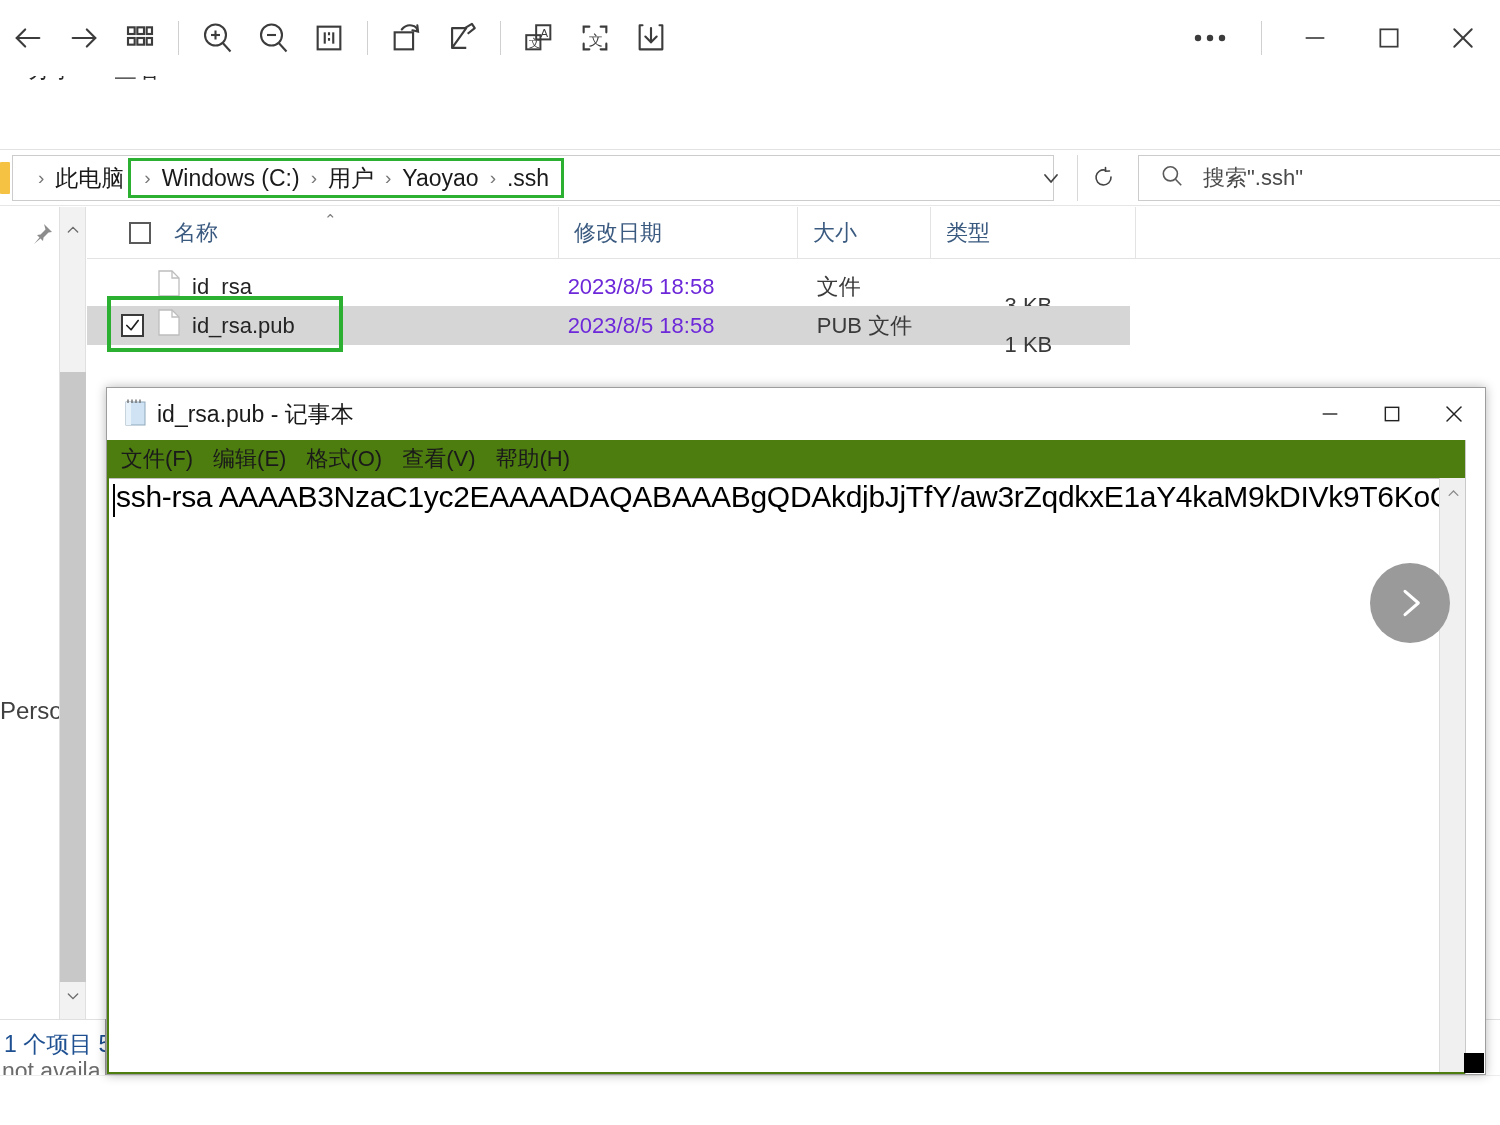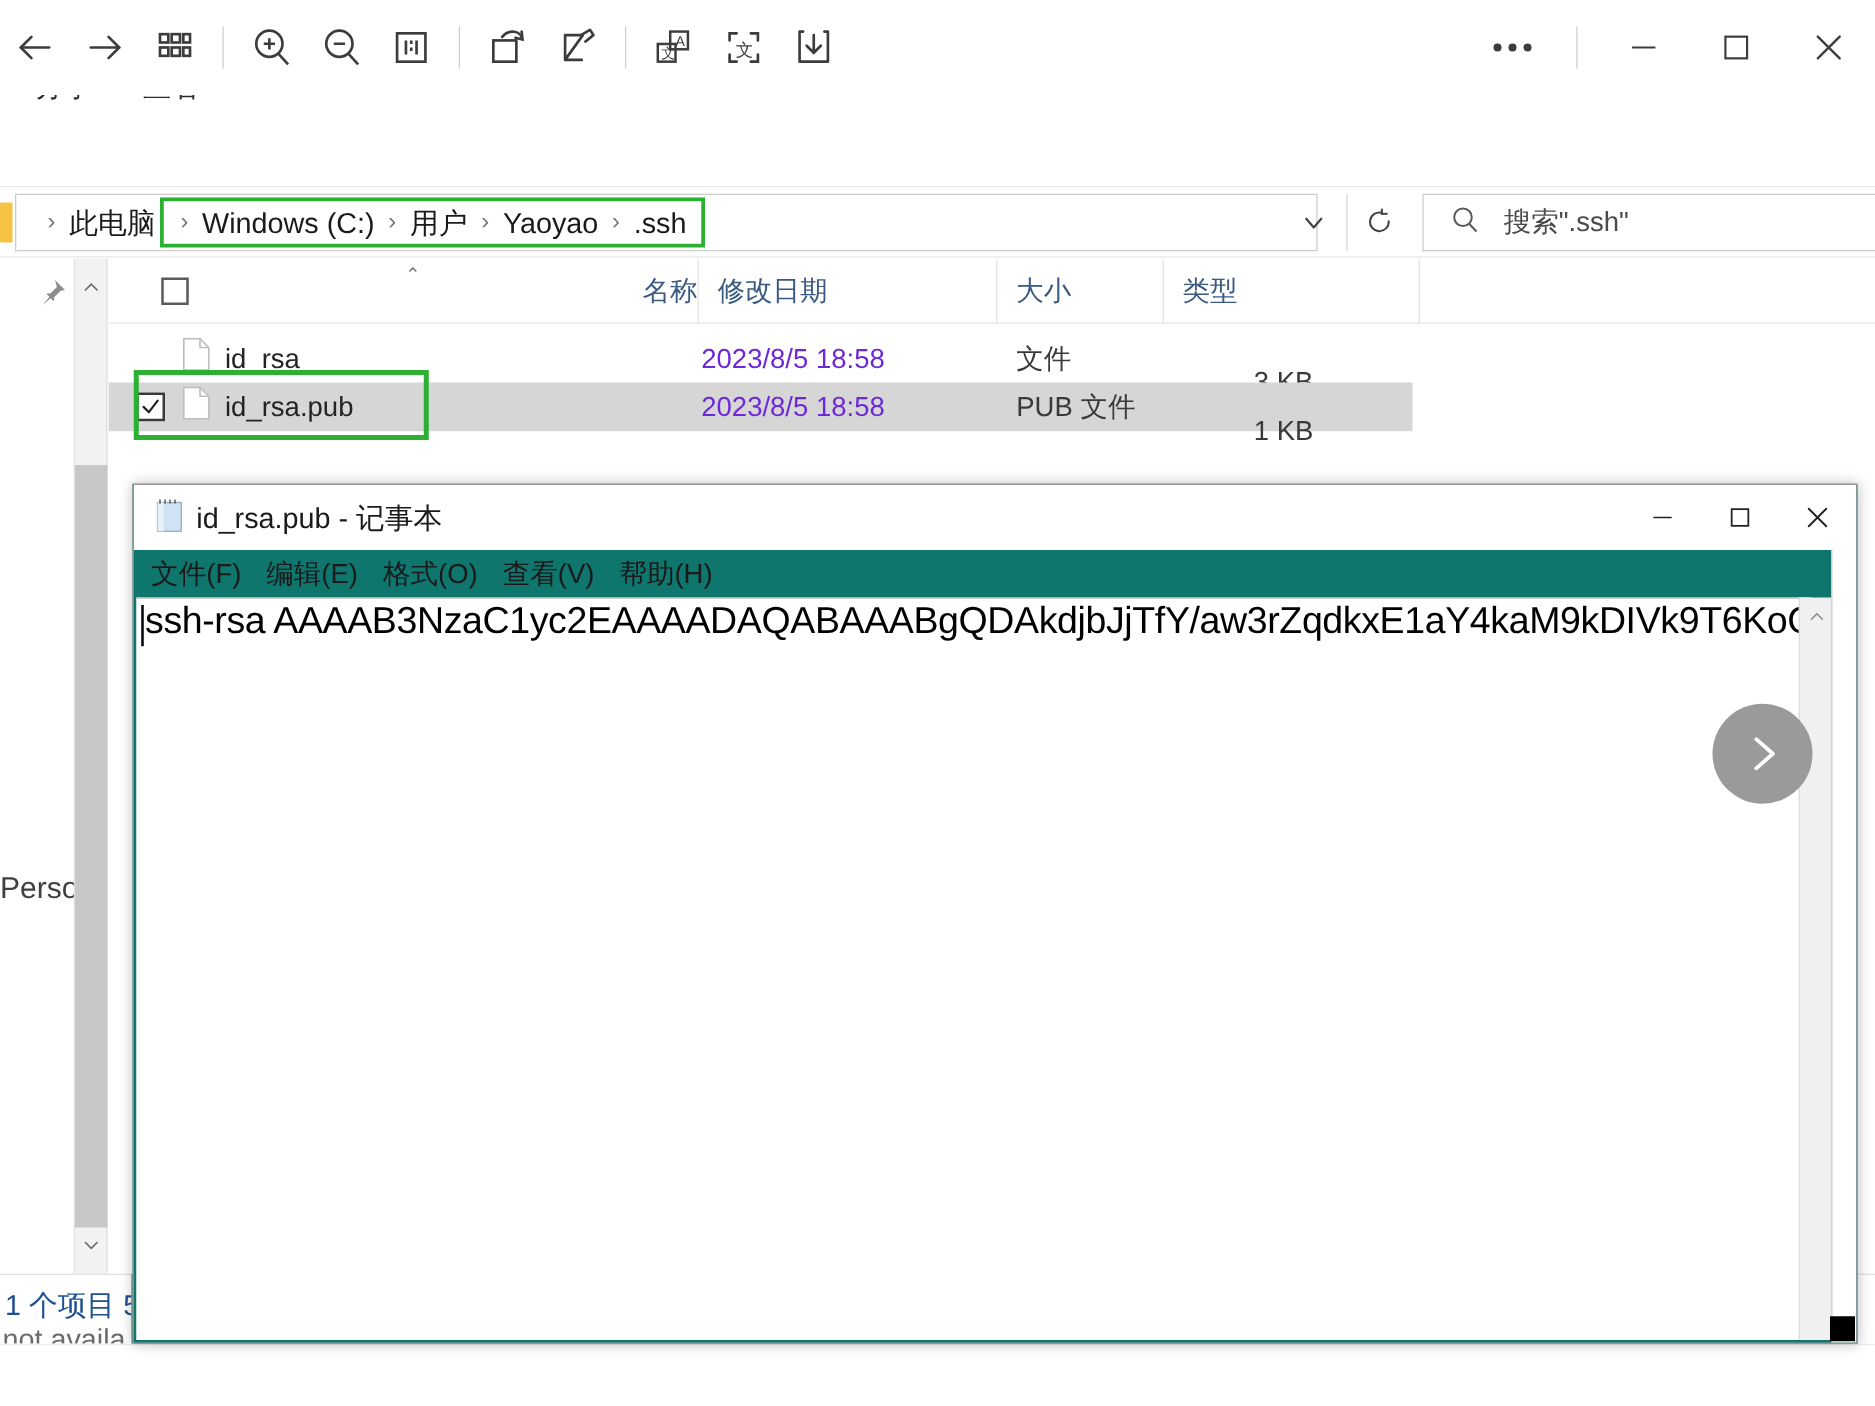--- a/index.html
+++ b/index.html
@@ -160,35 +160,35 @@
   .col-sortmark {
     position: absolute; left: 237px; top: 4px;
     font-size: 15px; color: #7a7a7a;
   }
   .ch {
     font-size: 22px; color: #3b5a80;
     height: 52px; display: flex; align-items: center;
     border-right: 1px solid #e3e3e3;
     padding-left: 0px;
   }
-  .ch.name { width: 472px; padding-left: 42px; gap: 23px; justify-content: space-between; }
+  .ch.name { width: 472px; padding-left: 42px; gap: 23px; }
   .ch.date { width: 239px; padding-left: 15px; }
   .ch.type { width: 205px; padding-left: 15px; }
   .ch.size { width: 133px; padding-left: 15px; }
   .ch-checkbox {
     width: 22px; height: 22px;
     border: 2px solid #5a5a5a; background: #fff;
     flex: 0 0 auto;
   }
 
   .row {
     position: absolute; left: 0;
     width: 1043px; height: 39px;
     display: flex; align-items: center;
-    font-size: 22px; color: #242424;
+    font-size: 22px; color: #242424; padding-left: 12px;
   }
   .row.r0 { top: 60px; }
   .row.r1 { top: 99px; background: #d6d6d6; }
   .cell-name { width: 472px; display: flex; align-items: center; padding-left: 22px; gap: 12px; }
   .cell-date { width: 239px; padding-left: 2px; color: #6d28d9; }
   .cell-type { width: 205px; padding-left: 15px; color: #3a3a3a; }
   .cell-size { width: 127px; text-align: left; color: #3a3a3a; margin-top: 39px; }
   .row-check {
     width: 23px; height: 23px;
     border: 2px solid #3a3a3a; background: #ffffff;
@@ -223,21 +223,21 @@
   }
   .status-divider {
     position: absolute; left: 105px; top: 1019px;
     width: 2px; height: 56px; background: #9a9a9a;
   }
 
   
   .notepad {
     position: absolute; left: 106px; top: 387px;
     width: 1380px; height: 688px;
-    background: #0f766e;
+    background: #4d7c0f;
     border: 1px solid #9d9d9d;
     box-shadow: 0 0 10px rgba(0,0,0,0.28);
     overflow: hidden;
   }
   .np-titlebar {
     position: absolute; left: 0; top: 0;
     width: 1378px; height: 52px;
     background: #ffffff;
     display: flex; align-items: center;
   }

